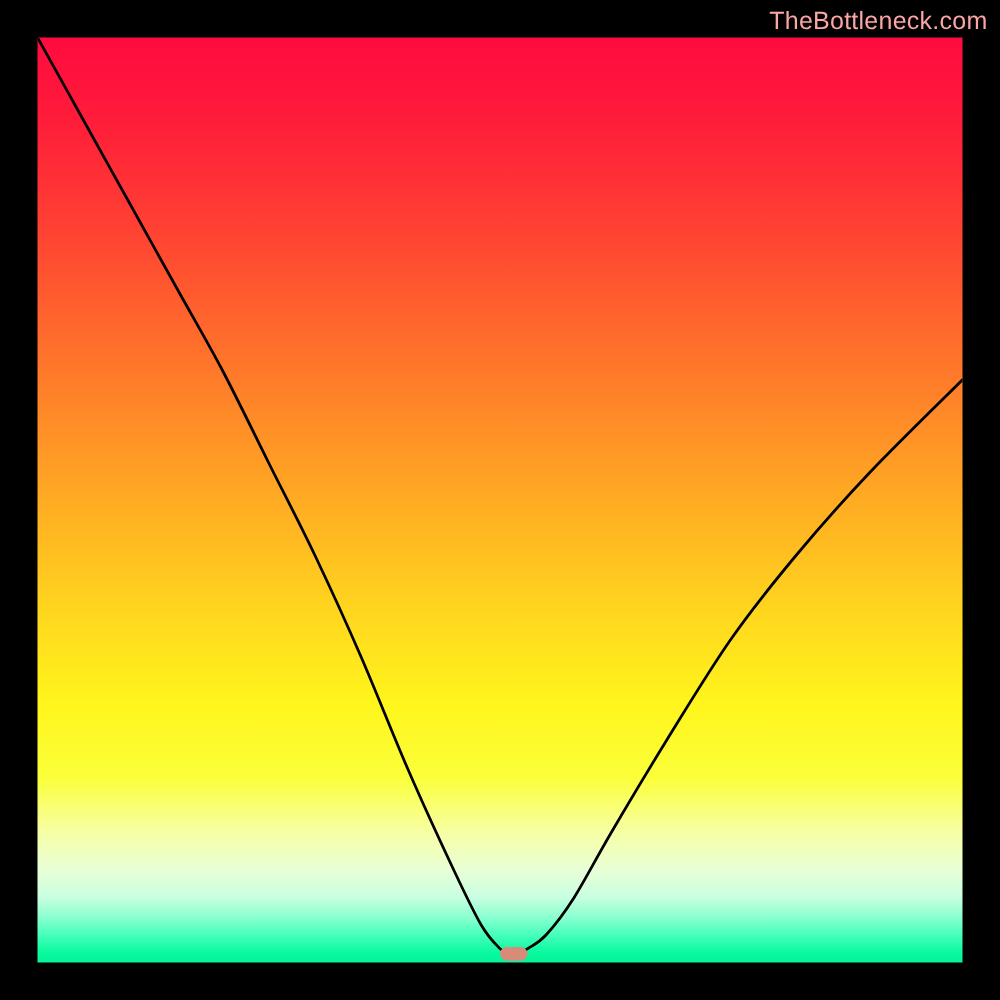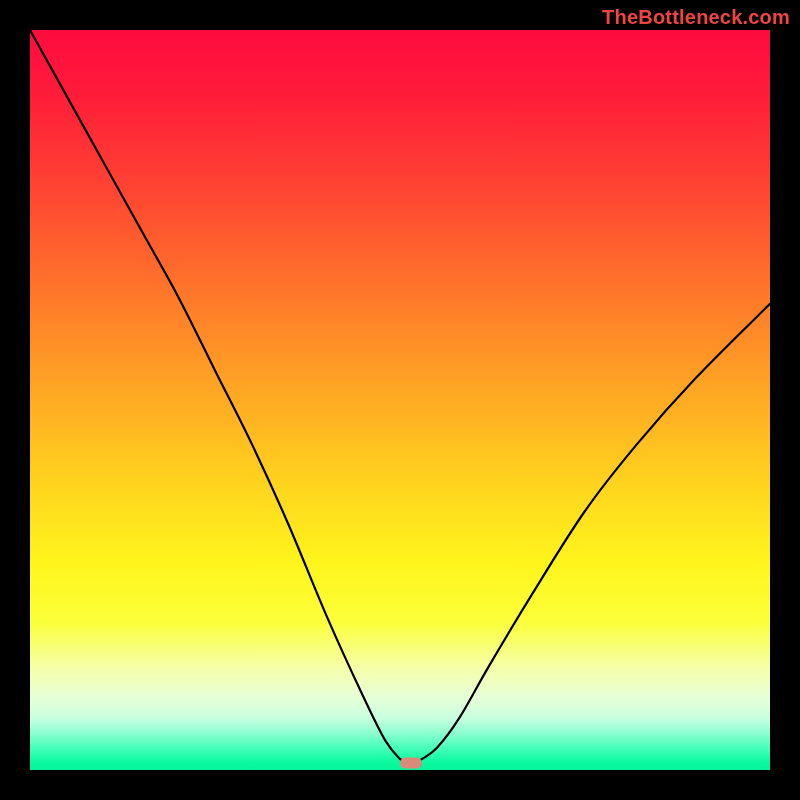--- a/index.html
+++ b/index.html
@@ -39,23 +39,23 @@
       #8dffd0 95%,
       #47ffba 97%,
       #08f99e 99%,
       #06f39a 100%
     );
   }
   .watermark {
     position: absolute;
     top: 6px;
     right: 10px;
-    color: #ef4444;
+    color: #fca5a5;
     font-size: 20px;
-    font-weight: 700;
+    font-weight: 400;
     letter-spacing: 0.2px;
     user-select: none;
     text-align: right;
   }
   .curve {
     position: absolute;
     left: 0;
     top: 0;
     width: 740px;
     height: 740px;

